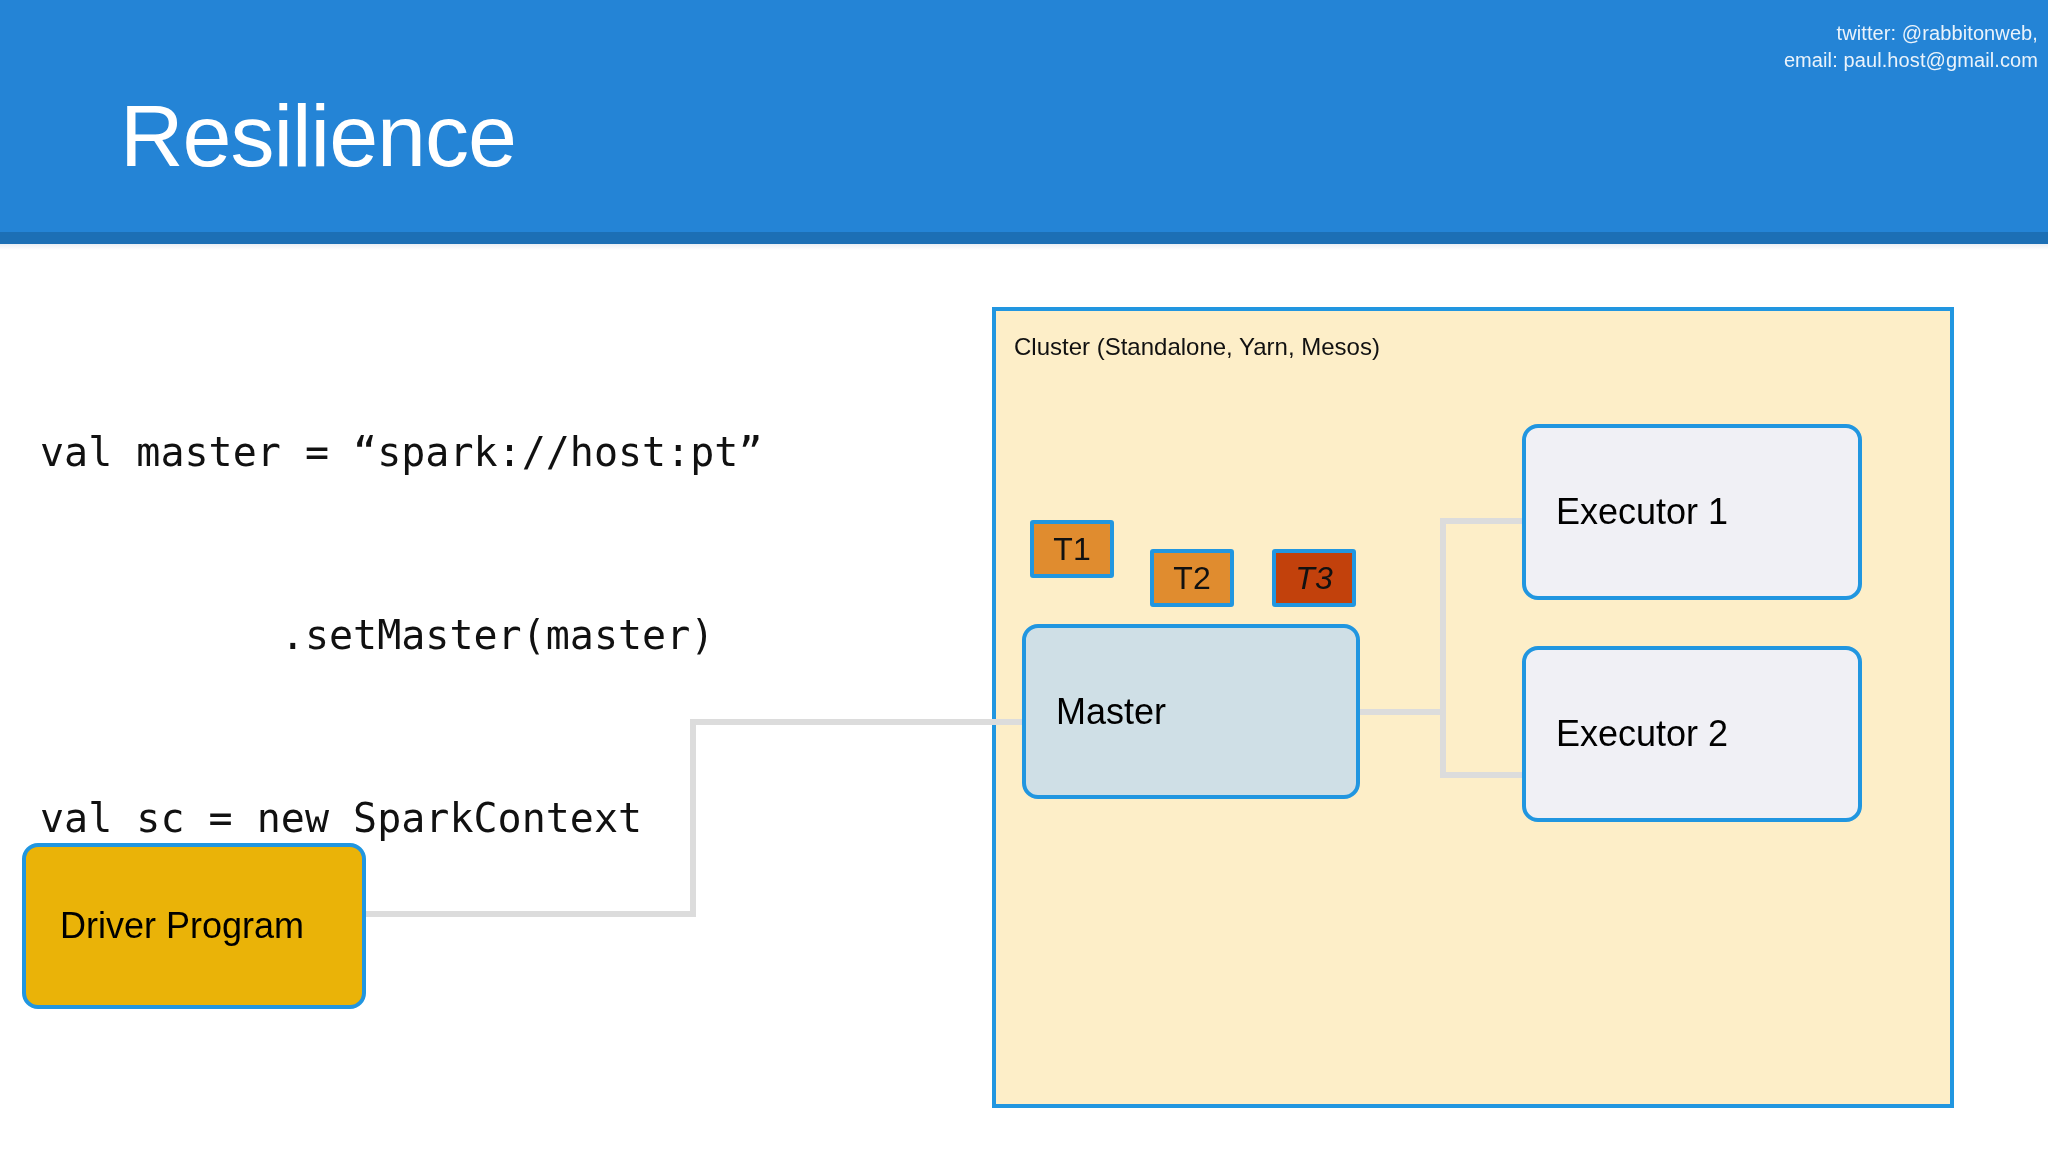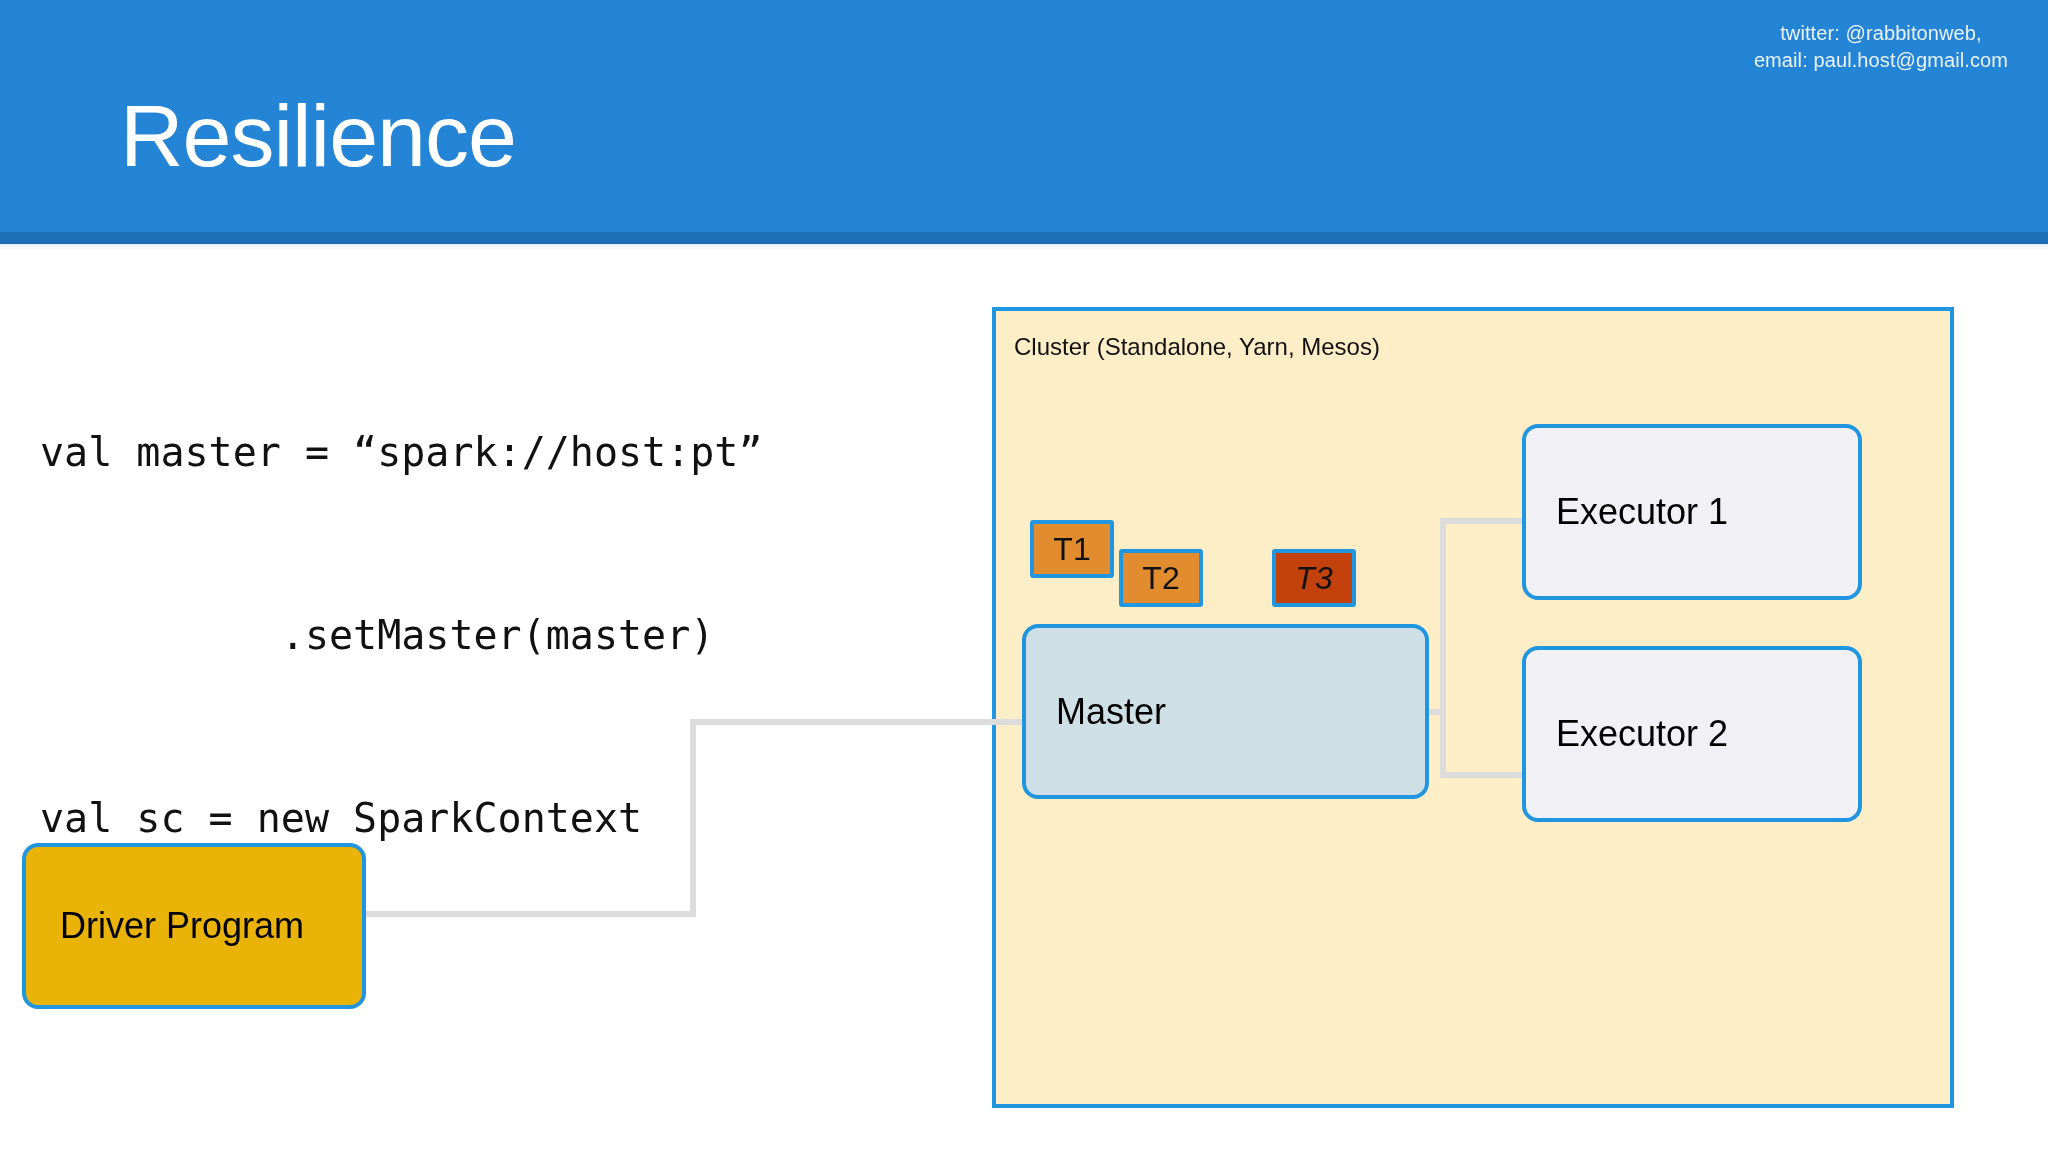--- a/index.html
+++ b/index.html
@@ -25,22 +25,22 @@
     background: #1c6fb5;
   }
   .header-shadow {
     position: absolute;
     left: 0; top: 244px;
     width: 2048px; height: 6px;
     background: linear-gradient(to bottom, #e9eef4, #ffffff);
   }
   .contact {
     position: absolute;
-    right: 40px; top: 20px;
-    text-align: center;
+    right: 10px; top: 20px;
+    text-align: right;
     color: #eaf3fb;
     font-size: 20px;
     line-height: 1.33;
     letter-spacing: 0.1px;
   }
   .page-title {
     position: absolute;
     left: 120px; top: 92px;
     color: #ffffff;
     font-size: 88px;
@@ -94,21 +94,21 @@
   .cluster-label {
     position: absolute;
     left: 1014px; top: 333px;
     font-size: 24px;
     color: #111111;
     z-index: 5;
   }
 
   .master-box {
     left: 1022px; top: 624px;
-    width: 407px; height: 175px;
+    width: 338px; height: 175px;
     background: #cfdfe6;
     padding-left: 30px;
     z-index: 5;
   }
 
   .executor-box {
     width: 340px; height: 176px;
     background: #f0f0f5;
     padding-left: 30px;
     z-index: 5;
@@ -125,21 +125,21 @@
     display: flex;
     align-items: center;
     justify-content: center;
     font-size: 32px;
     color: #111111;
     z-index: 5;
   }
   .task-orange { background: #e08c2f; }
   .task-pale  { background: #c2410c; font-style: italic; }
   .task-1 { left: 1030px; top: 520px; }
-  .task-2 { left: 1119px; top: 549px; }
+  .task-2 { left: 1150px; top: 549px; }
   .task-3 { left: 1272px; top: 549px; }
 
   
   .conn {
     position: absolute;
     background: #dcdcdc;
     z-index: 3;
   }
   .conn-h { height: 6px; }
   .conn-v { width: 6px; }

